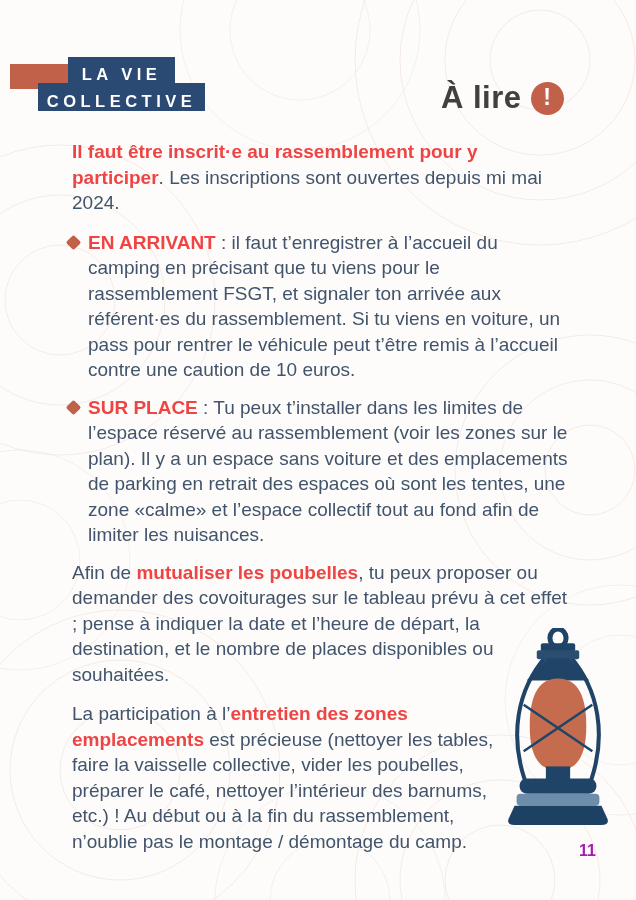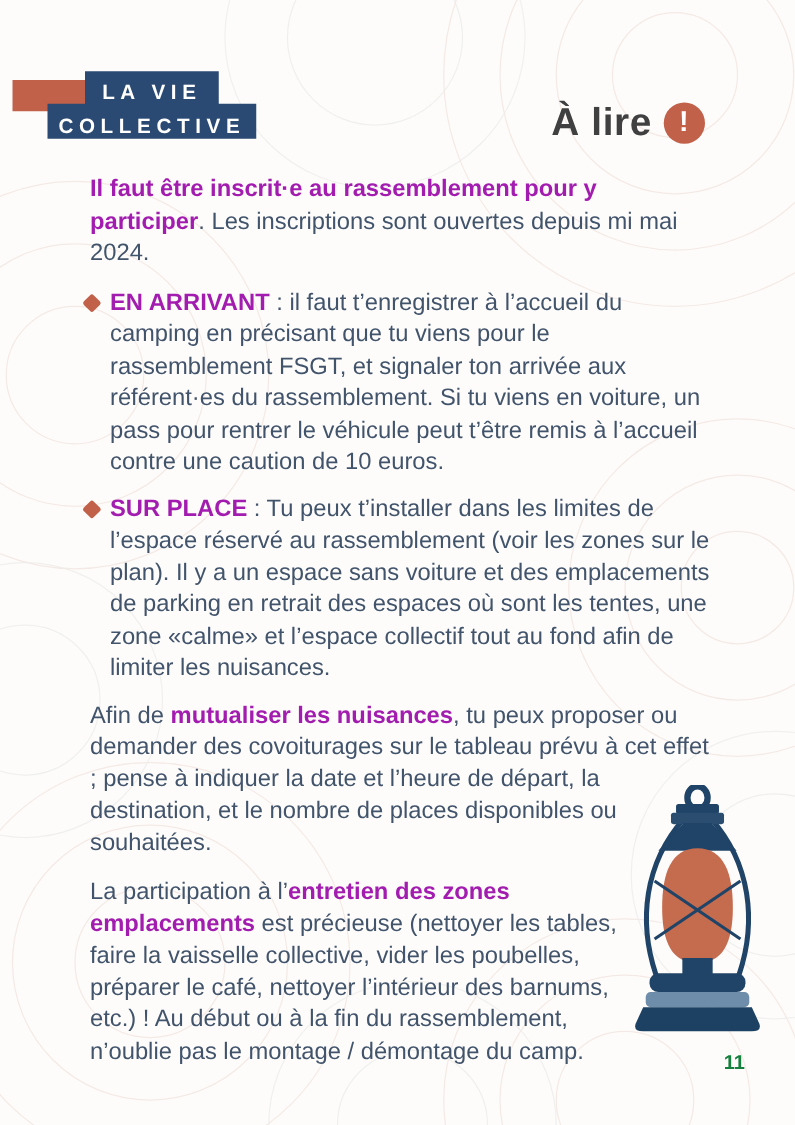--- a/index.html
+++ b/index.html
@@ -27,33 +27,33 @@
     width:33px; height:33px; border-radius:50%; background:#c2614a;
     color:#ffffff; font-weight:bold; font-size:23px;
     display:flex; align-items:center; justify-content:center; padding-bottom:2px; box-sizing:border-box;
   }
 
   
   .content {
     position:absolute; left:72px; top:139px; width:500px;
     color:#42546c; font-size:19px; line-height:25.5px;
   }
-  .content strong { color:#a21caf; }
+  .content strong { color:#ef4444; }
   .intro { margin:0 0 14px 0; }
   .bullets { list-style:none; margin:0; padding:0; }
   .bullets li { position:relative; margin:0 0 12px 16px; }
   .diamond {
     position:absolute; left:-20px; top:7px; width:11px; height:11px;
     background:#c2614a; transform:rotate(45deg); border-radius:2px;
   }
   .carpool { margin:0 0 14px 0; }
   .maintenance { margin:0; width:452px; }
 
   .lantern { position:absolute; left:502px; top:628px; }
-  .pagenum { position:absolute; right:40px; top:842px; font-size:16px; font-weight:bold; color:#15803d; }
+  .pagenum { position:absolute; right:40px; top:842px; font-size:16px; font-weight:bold; color:#a21caf; }
 </style>
 </head>
 <body>
 
 <div class="page">
 
   <svg class="bg-pattern" width="636" height="900" viewBox="0 0 636 900">
     <g fill="none" stroke="#f2e4df" stroke-width="1" opacity="0.75">
       <circle cx="540" cy="60" r="50"></circle>
         <circle cx="540" cy="60" r="95"></circle>
@@ -106,21 +106,21 @@
       <li>
         <span class="diamond"></span>
         <strong>EN ARRIVANT</strong><span> : </span><span>il faut t’enregistrer à l’accueil du camping en précisant que tu viens pour le rassemblement FSGT, et signaler ton arrivée aux référent·es du rassemblement. Si tu viens en voiture, un pass pour rentrer le véhicule peut t’être remis à l’accueil contre une caution de 10 euros.</span>
       </li>
       <li>
         <span class="diamond"></span>
         <strong>SUR PLACE</strong><span> : </span><span>Tu peux t’installer dans les limites de l’espace réservé au rassemblement (voir les zones sur le plan). Il y a un espace sans voiture et des emplacements de parking en retrait des espaces où sont les tentes, une zone «calme» et l’espace collectif tout au fond afin de limiter les nuisances.</span>
       </li>
     </ul>
 
-    <p class="carpool"><span>Afin de </span><strong>mutualiser les nuisances</strong><span>, tu peux proposer ou demander des covoiturages sur le tableau prévu à cet effet ; pense à indiquer la date et l’heure de départ, la destination, et le nombre de places disponibles ou souhaitées.</span></p>
+    <p class="carpool"><span>Afin de </span><strong>mutualiser les poubelles</strong><span>, tu peux proposer ou demander des covoiturages sur le tableau prévu à cet effet ; pense à indiquer la date et l’heure de départ, la destination, et le nombre de places disponibles ou souhaitées.</span></p>
 
     <p class="maintenance"><span>La participation à l’</span><strong>entretien des zones emplacements</strong><span> est précieuse (nettoyer les tables, faire la vaisselle collective, vider les poubelles, préparer le café, nettoyer l’intérieur des barnums, etc.) ! Au début ou à la fin du rassemblement, n’oublie pas le montage / démontage du camp.</span></p>
   </main>
 
   <svg class="lantern" width="112" height="198" viewBox="0 0 110 196">
 
     <path d="M22 150 C 8 108 13 62 44 27" fill="none" stroke="#204467" stroke-width="4" stroke-linecap="round"></path>
     <path d="M88 150 C 102 108 97 62 66 27" fill="none" stroke="#204467" stroke-width="4" stroke-linecap="round"></path>
 
     <ellipse cx="55" cy="10" rx="8" ry="9" fill="none" stroke="#204467" stroke-width="5"></ellipse>

